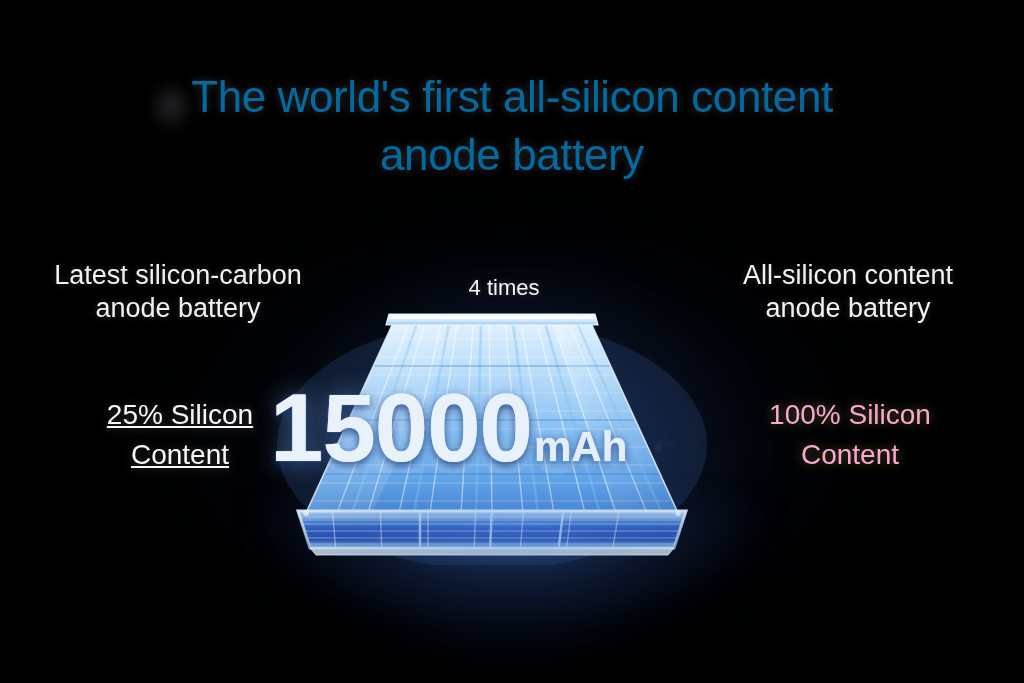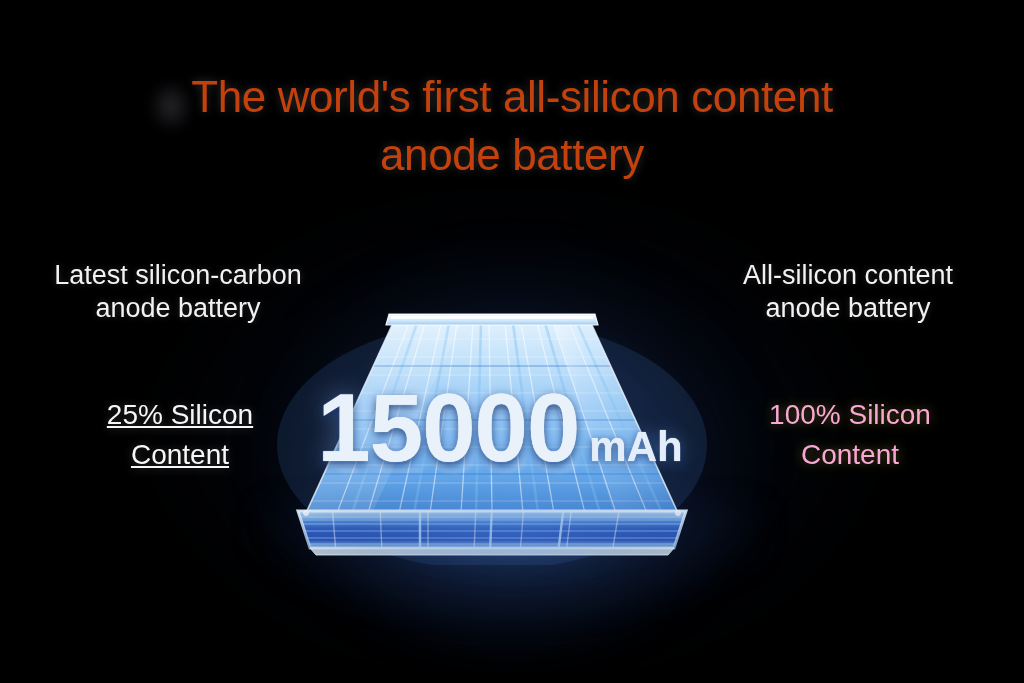--- a/index.html
+++ b/index.html
@@ -83,21 +83,21 @@
   .headline {
     position: absolute;
     left: 0;
     top: 68px;
     width: 1024px;
     text-align: center;
     font-size: 44px;
     line-height: 58px;
     font-weight: 400;
     letter-spacing: -0.4px;
-    color: #c2410c;
+    color: #0369a1;
     text-shadow: 0 0 10px rgba(255,255,255,0.20);
     white-space: pre-line;
   }
 
   
   .side-cap {
     position: absolute;
     font-size: 27px;
     line-height: 33px;
     font-weight: 400;
@@ -154,23 +154,22 @@
 
   
   .capacity {
     position: absolute;
     left: 270px;
     top: 380px;
     width: 460px;
     height: 110px;
     display: flex;
     align-items: baseline;
-    justify-content: center;
-    pointer-events: none;
-    gap: 8px;
+    justify-content: flex-start;
+    pointer-events: none;
   }
   .capacity .num {
     font-size: 96px;
     line-height: 96px;
     font-weight: 700;
     letter-spacing: -1px;
     color: #e9f2fb;
     text-shadow:
       0 0 1px rgba(255,255,255,0.9),
       0 3px 10px rgba(20,50,110,0.85),
@@ -228,20 +227,21 @@
   <div class="side-cap left-cap">Latest silicon-carbon
 anode battery</div>
   <div class="stat left-stat">25% Silicon
 Content</div>
 
   <div class="side-cap right-cap">All-silicon content
 anode battery</div>
   <div class="stat right-stat">100% Silicon
 Content</div>
 
+  <div class="times-label">4 times</div>
 
   <div id="battery">
     <svg width="460" height="260" viewBox="0 0 460 260" xmlns="http://www.w3.org/2000/svg">
       <defs>
         <linearGradient id="faceGrad" x1="0" y1="0" x2="0" y2="1">
           <stop offset="0%" stop-color="#dff0fd"></stop>
           <stop offset="22%" stop-color="#bfe0fa"></stop>
           <stop offset="55%" stop-color="#8cc3f3"></stop>
           <stop offset="82%" stop-color="#62a5e8"></stop>
           <stop offset="100%" stop-color="#4b8fdc"></stop>

